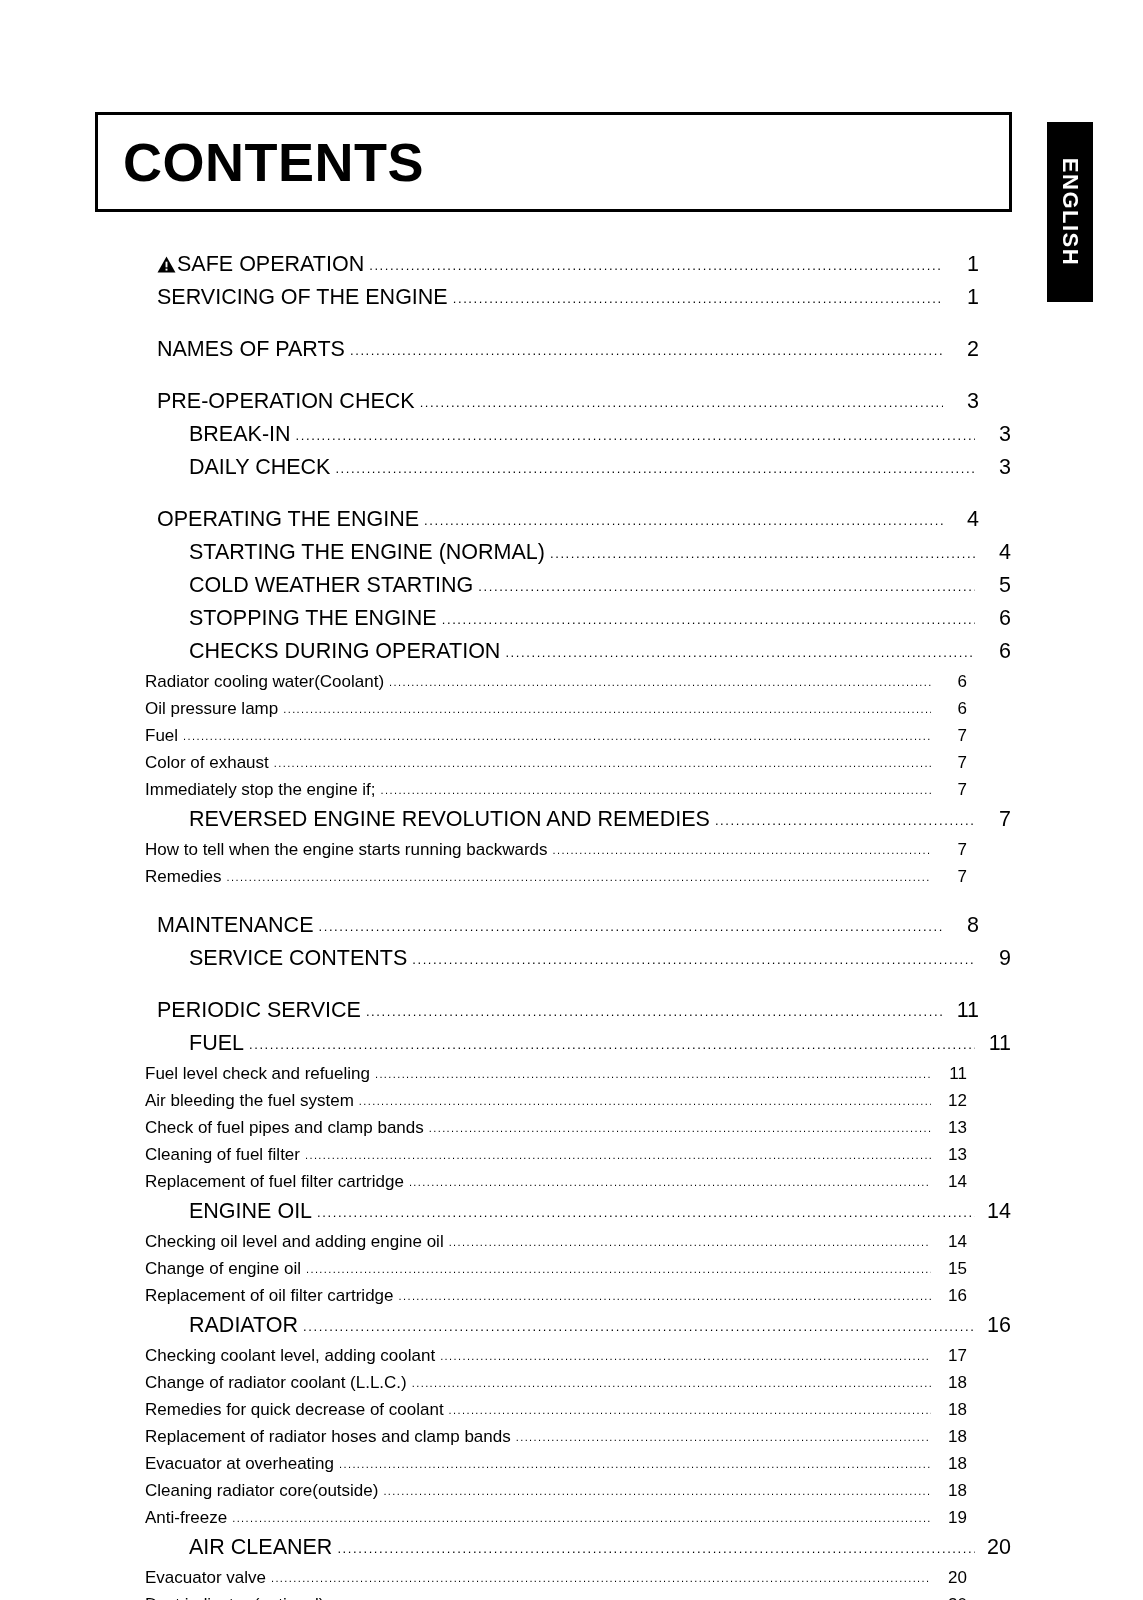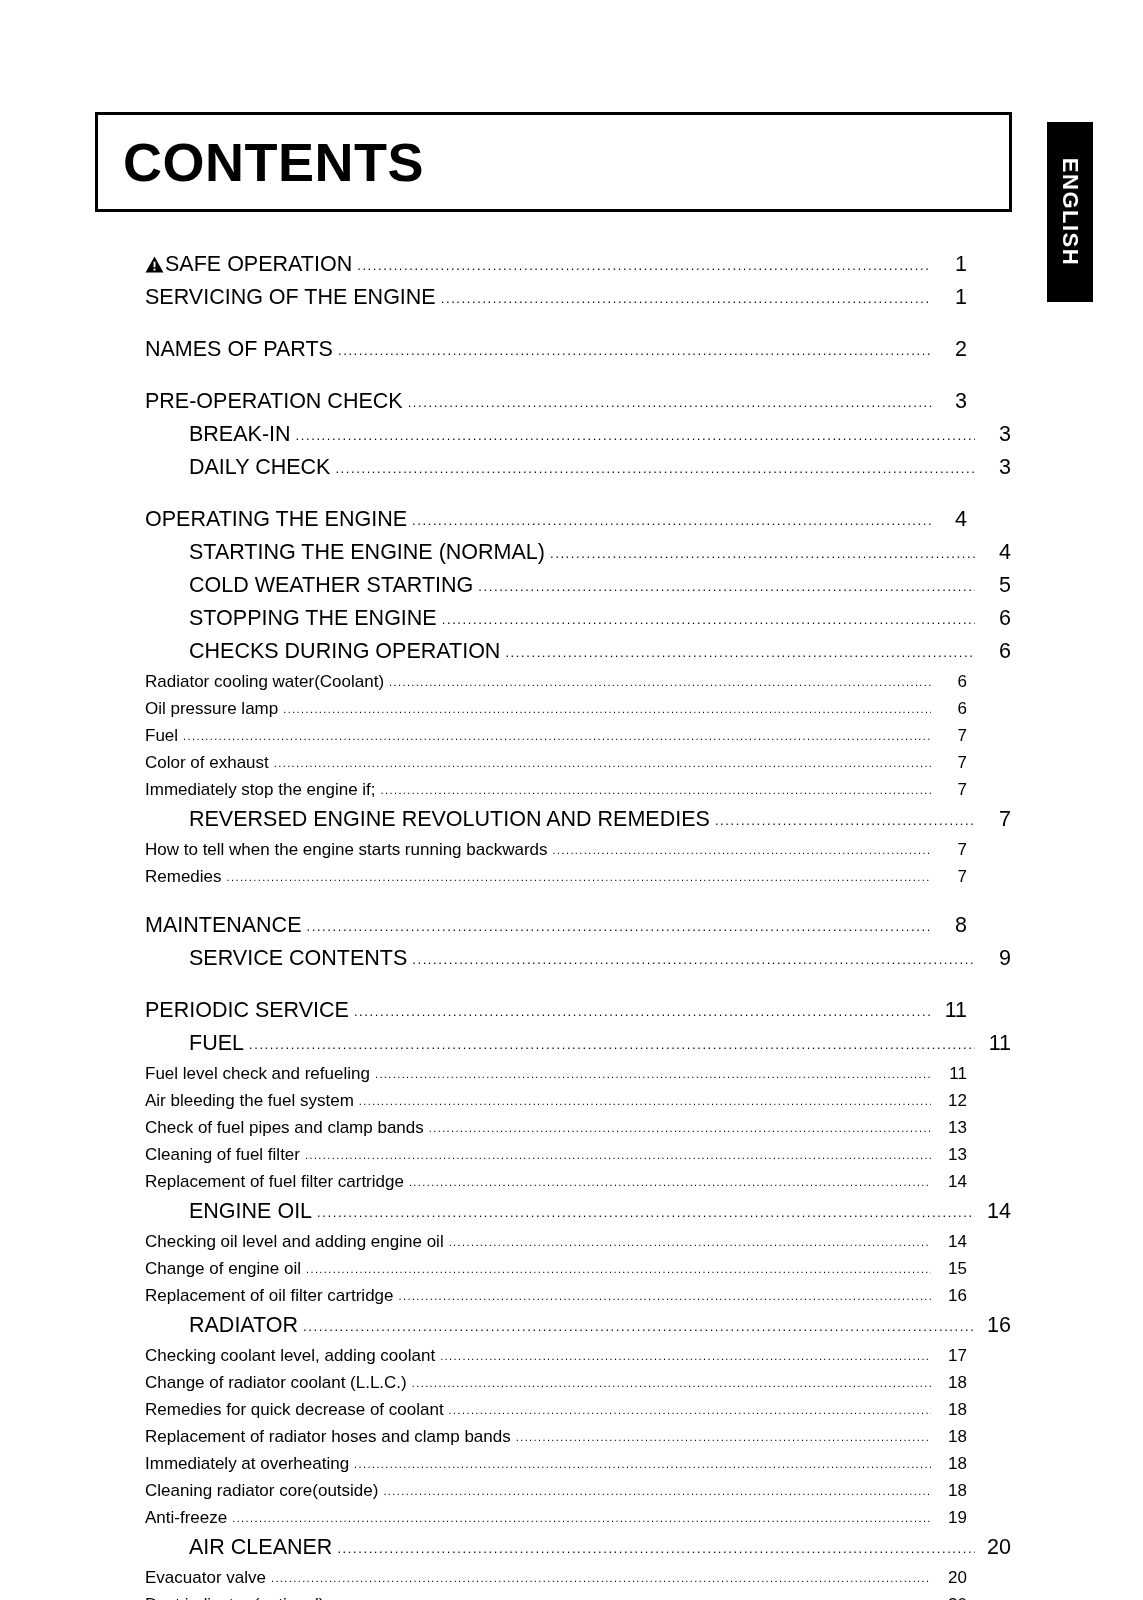--- a/index.html
+++ b/index.html
@@ -90,21 +90,21 @@
     top: -1px;
   }
   .toc-page {
     flex: 0 0 auto;
     text-align: right;
     padding-left: 6px;
     min-width: 30px;
   }
 
   
-  .lvl0 { margin-left: 0px;  font-size: 21.5px; height: 33px; }
+  .lvl0 { margin-left: 12px;  font-size: 21.5px; height: 33px; }
   .lvl1 { margin-left: 44px; font-size: 21.5px; height: 33px; }
   .lvl2 { font-size: 17px;   height: 27px; }
 
   .lvl0 > .toc-page, .lvl1 > .toc-page { font-size: 21.5px; }
   .lvl2 > .toc-page { font-size: 17px; }
   .lvl2 > .toc-dots { font-size: 11px; letter-spacing: 1.4px; }
 
   .gap-before { margin-top: 19px; justify-content: flex-end; }
 
   
@@ -313,21 +313,21 @@
       <span class="toc-label"><span>Remedies for quick decrease of coolant</span></span>
       <span class="toc-dots">.......................................................................................................................................................................................................</span>
       <span class="toc-page">18</span>
     </div>
     <div class="toc-row lvl2">
       <span class="toc-label"><span>Replacement of radiator hoses and clamp bands</span></span>
       <span class="toc-dots">.......................................................................................................................................................................................................</span>
       <span class="toc-page">18</span>
     </div>
     <div class="toc-row lvl2">
-      <span class="toc-label"><span>Immediately at overheating</span></span>
+      <span class="toc-label"><span>Evacuator at overheating</span></span>
       <span class="toc-dots">.......................................................................................................................................................................................................</span>
       <span class="toc-page">18</span>
     </div>
     <div class="toc-row lvl2">
       <span class="toc-label"><span>Cleaning radiator core(outside)</span></span>
       <span class="toc-dots">.......................................................................................................................................................................................................</span>
       <span class="toc-page">18</span>
     </div>
     <div class="toc-row lvl2">
       <span class="toc-label"><span>Anti-freeze</span></span>

